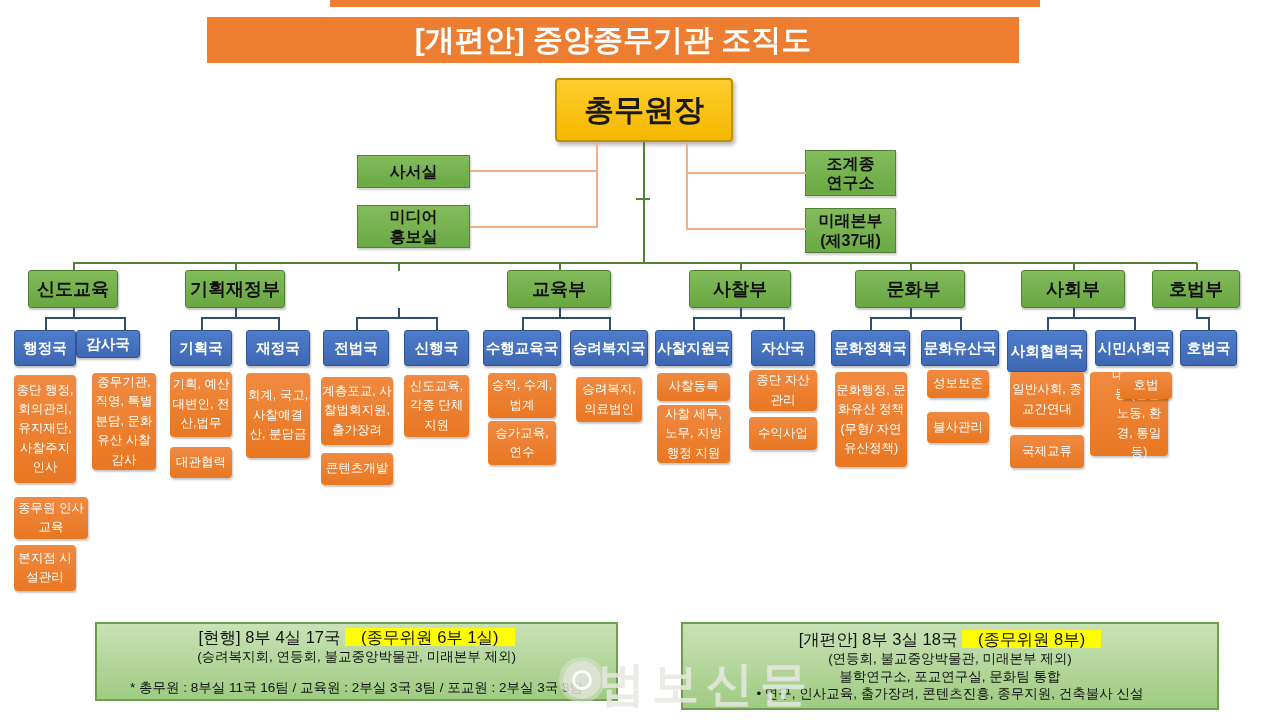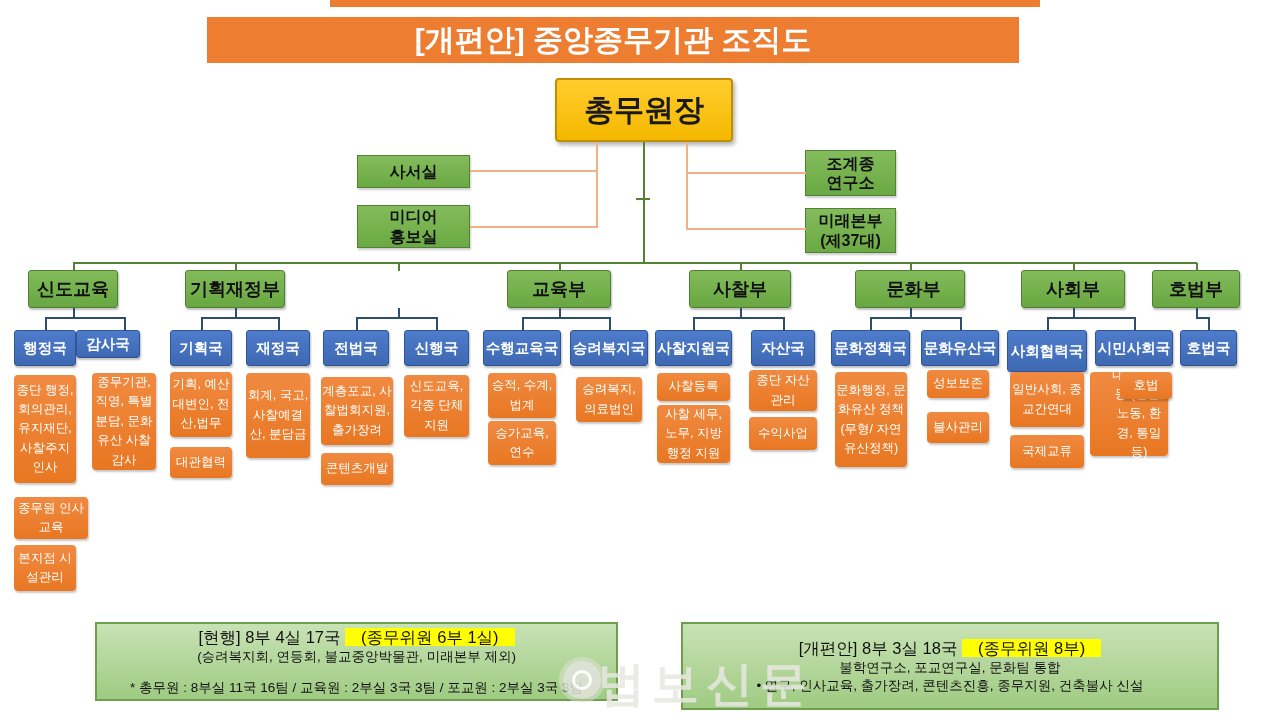--- a/index.html
+++ b/index.html
@@ -110,20 +110,21 @@
   <div class="abs flexc duty" style="left:1090px;top:372px;width:78px;height:84px;padding-left:21px;">대 사회활동 (인권, 노동, 환경, 통일 등)</div>
   <div class="abs flexc duty" style="left:1120px;top:372px;width:52px;height:27px;">호법</div>
 
   <div class="abs flexc note" style="left:95px;top:622px;width:523px;height:79px;">
     <div class="l1"><span>[현행] 8부 4실 17국 </span><span class="hl">(종무위원 6부 1실)</span></div>
     <div class="l2">(승려복지회, 연등회, 불교중앙박물관, 미래본부 제외)</div>
     <div class="l2" style="margin-top:13px;">* 총무원 : 8부실 11국 16팀  / 교육원 : 2부실 3국 3팀 / 포교원 : 2부실 3국 3팀</div>
   </div>
   <div class="abs flexc note" style="left:645px;top:622px;width:538px;height:88px;margin-left:36px;">
     <div class="l1"><span>[개편안] 8부 3실 18국 </span><span class="hl">(종무위원  8부)</span></div>
+    <div class="l2">(연등회, 불교중앙박물관, 미래본부 제외)</div>
     <div class="l2">불학연구소, 포교연구실, 문화팀 통합</div>
     <div class="l2">•  연구, 인사교육, 출가장려, 콘텐츠진흥, 종무지원, 건축불사 신설</div>
   </div>
 
   <div class="wm wm-circle"></div>
   <div class="wm wm-text">법보신문</div>
 
   <div id="connectors">
       <div class="seg" style="left: 643px; top: 142px; width: 2px; height: 121px; background: rgb(84, 130, 53);"></div>
       <div class="seg" style="left: 73px; top: 262px; width: 1124px; height: 2px; background: rgb(84, 130, 53);"></div>

